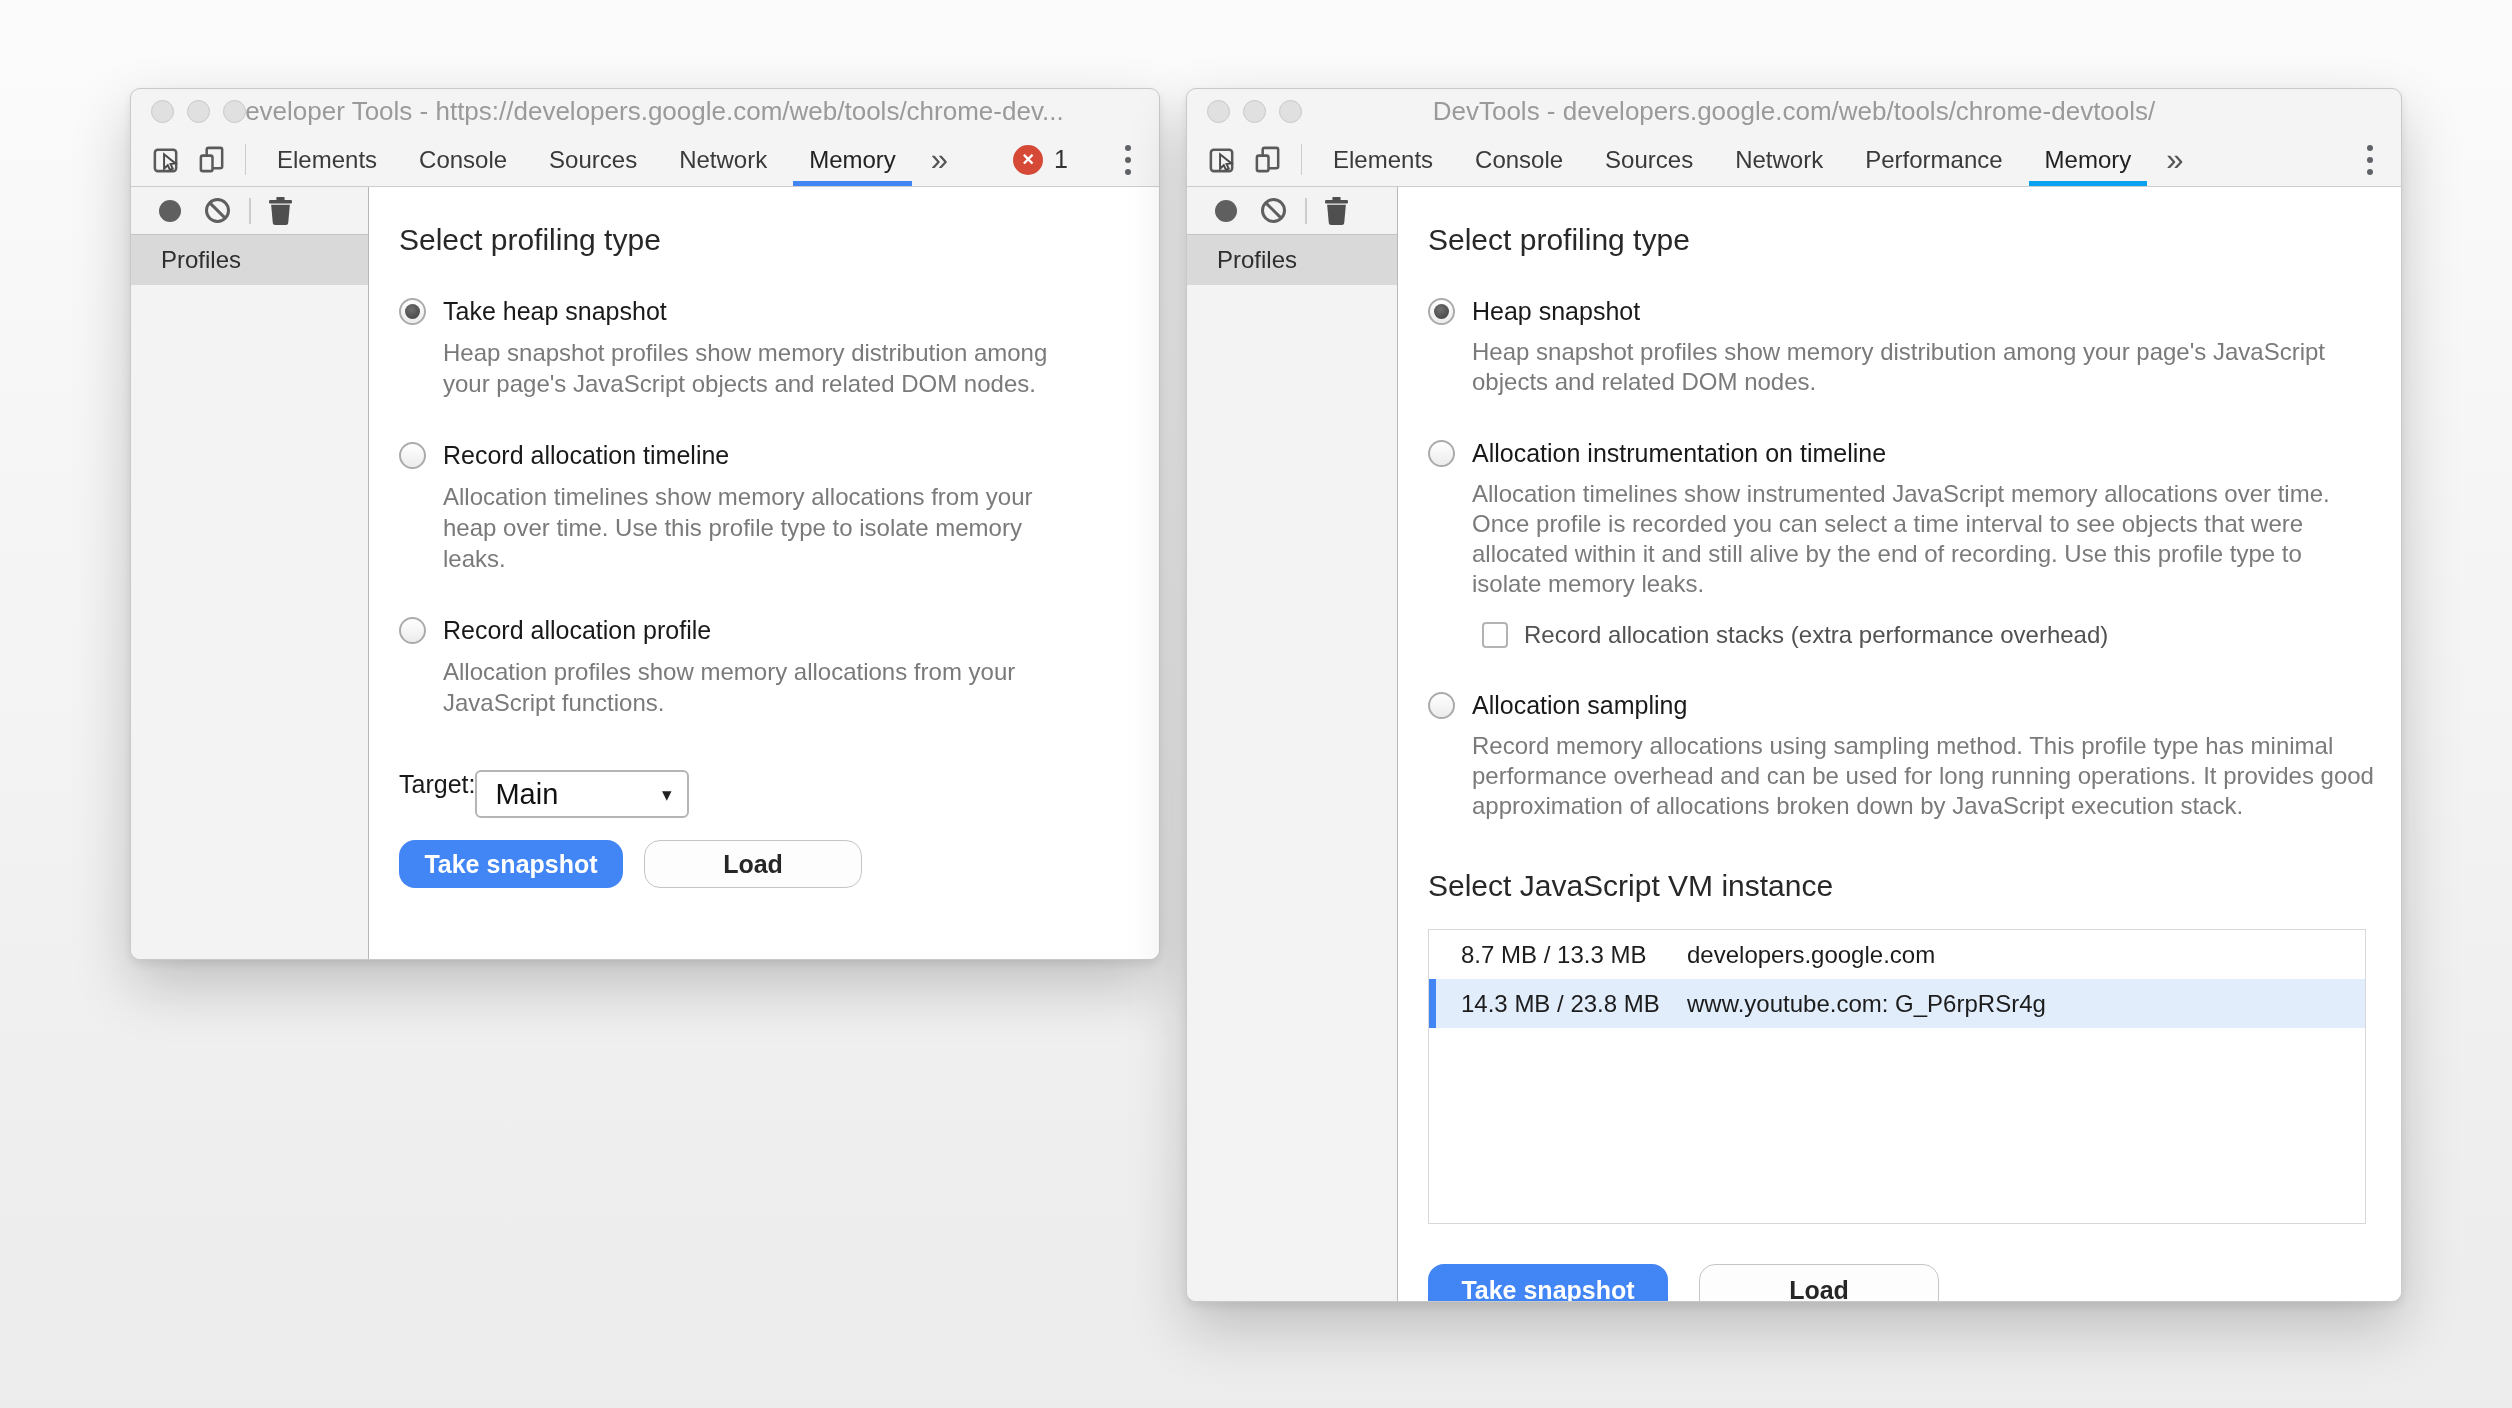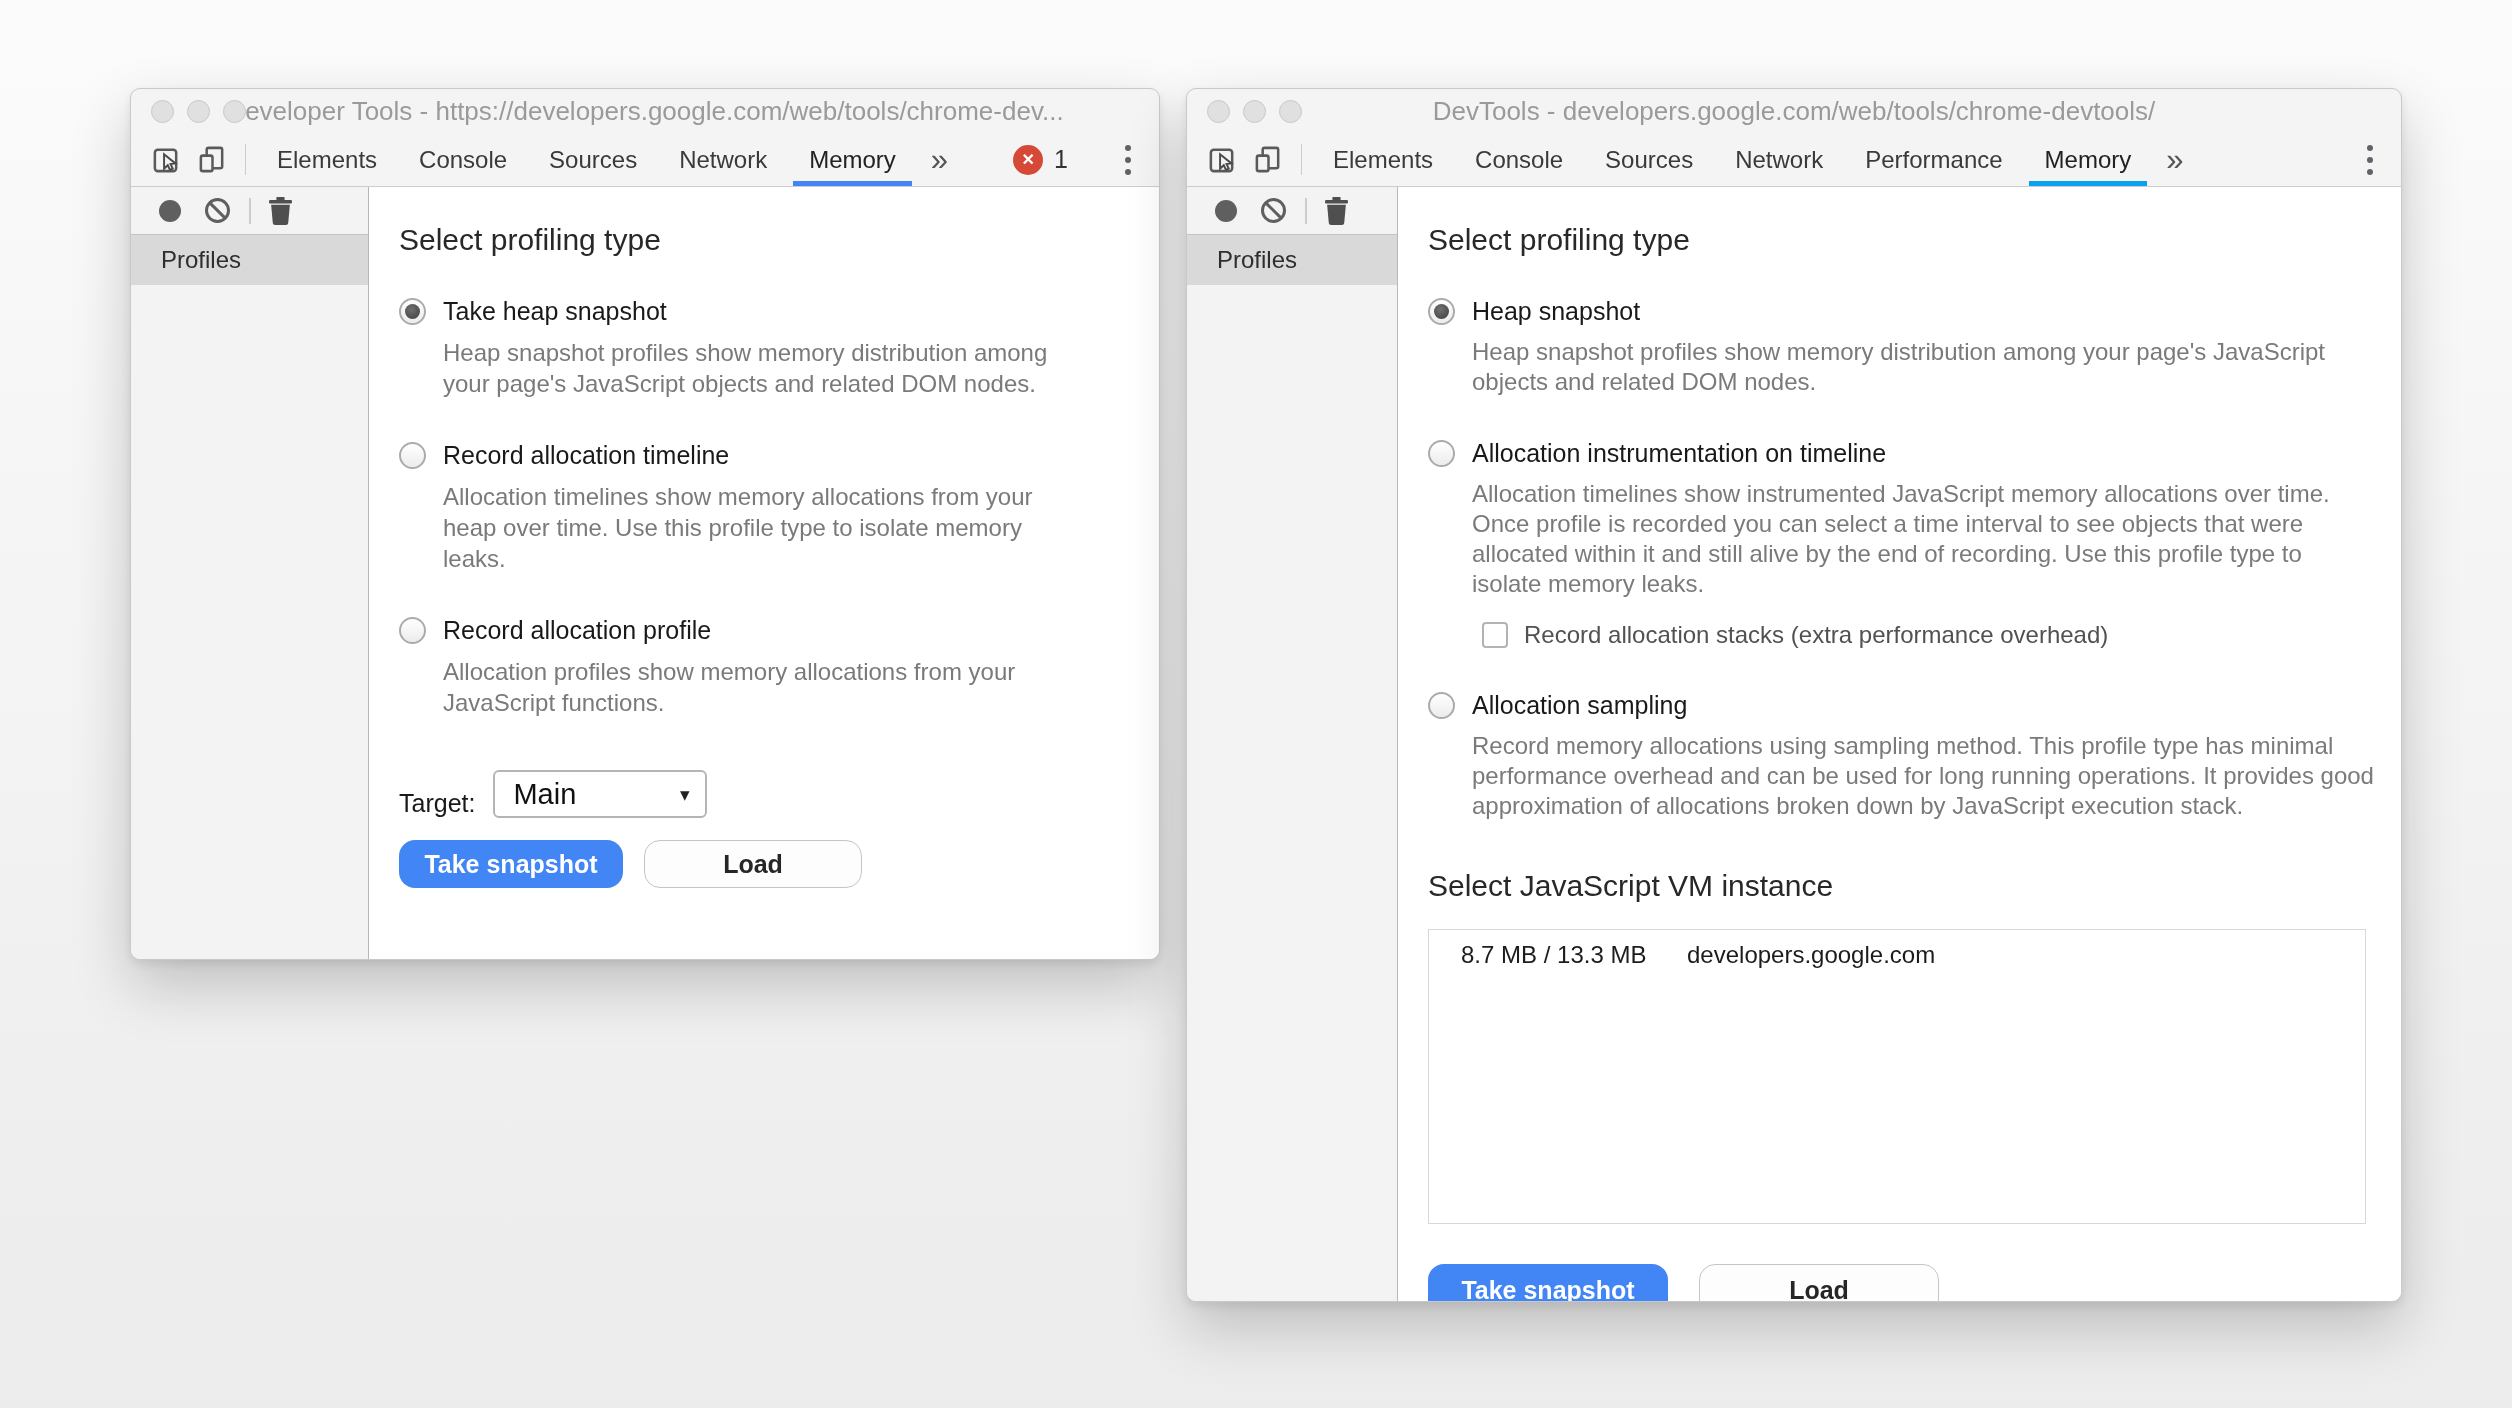--- a/index.html
+++ b/index.html
@@ -72,21 +72,21 @@
            background:radial-gradient(circle at 42% 36%, #707070, #3e3e3e); }
   .option-label { font-size:25px; color:#191919; }
   .option-desc { margin:11px 0 0 44px; font-size:24px; line-height:31px; color:#7a7a7a; }
   #win1 .option-desc { max-width:645px; }
   #win2 .option-desc { max-width:905px; line-height:30px; }
 
   .checkbox-row { margin:22px 0 0 54px; display:flex; align-items:center; gap:16px; }
   .checkbox { width:26px; height:26px; border:2px solid #b3b3b3; border-radius:4px; background:#fff; flex:0 0 auto; }
   .checkbox-label { font-size:24px; color:#515151; }
 
-  .target-row { margin-top:52px; display:flex; align-items:flex-end; gap:18px; }
+  .target-row { margin-top:52px; display:flex; align-items:flex-start; }
   .target-label { font-size:25px; color:#191919; }
   .select { width:214px; height:48px; border:2px solid #b5b5b5; border-radius:6px; background:#fff;
             display:flex; align-items:center; justify-content:space-between; padding:0 16px 0 18px; }
   .select-value { font-size:29px; color:#111; }
   .select-caret { font-size:19px; color:#222; }
 
   .btn-row { display:flex; }
   #win1 .btn-row { margin-top:22px; gap:21px; }
   #win2 .btn-row { margin-top:40px; gap:31px; }
   .btn { display:flex; align-items:center; justify-content:center; border-radius:16px; font-size:25px; font-weight:700; }
@@ -349,20 +349,24 @@
           <div class="option-desc">Record memory allocations using sampling method. This profile type has minimal performance overhead and can be used for long running operations. It provides good approximation of allocations broken down by JavaScript execution stack.</div>
         </div>
 
         <div class="h1 vm-heading">Select JavaScript VM instance</div>
 
         <div class="vm-table">
           <div class="vm-row">
             <span class="vm-size">8.7 MB / 13.3 MB</span>
             <span class="vm-name">developers.google.com</span>
           </div>
+          <div class="vm-row selected">
+            <span class="vm-size">14.3 MB / 23.8 MB</span>
+            <span class="vm-name">www.youtube.com: G_P6rpRSr4g</span>
+          </div>
         </div>
 
         <div class="btn-row">
           <div class="btn primary">Take snapshot</div>
           <div class="btn secondary">Load</div>
         </div>
       </div>
     </div>
   </div>
 

